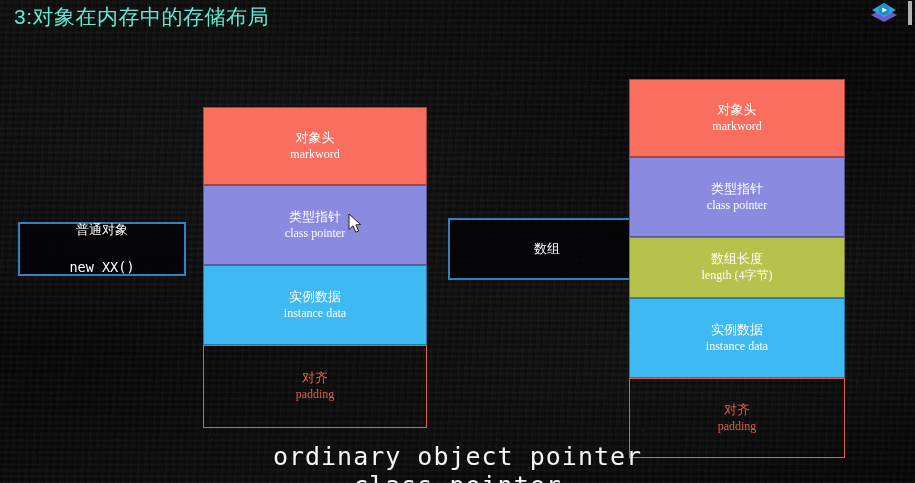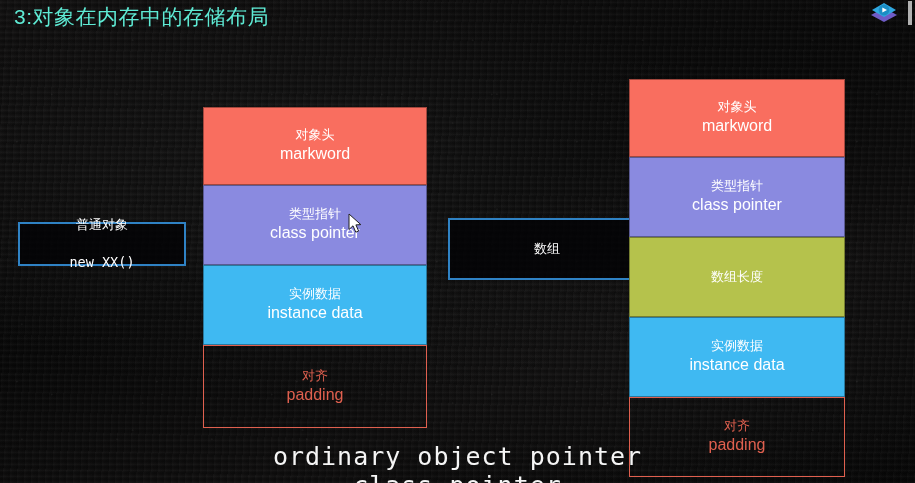--- a/index.html
+++ b/index.html
@@ -70,40 +70,40 @@
     text-align: center;
     line-height: 1.25;
   }
   .label-cn { font-size: 13px; }
   .label-code {
     font-family: "DejaVu Sans Mono", monospace;
     font-size: 13.5px;
     white-space: pre;
   }
 
-  #label-ordinary { left: 18px; top: 222px; width: 168px; height: 44px; gap: 20px; }
+  #label-ordinary { left: 18px; top: 222px; width: 168px; height: 54px; gap: 20px; }
   #label-array    { left: 448px; top: 218px; width: 198px; height: 62px; }
 
   
   .stack { position: absolute; }
   .seg {
     box-sizing: border-box;
     display: flex;
     flex-direction: column;
     align-items: center;
     justify-content: center;
     text-align: center;
     color: #ffffff;
     line-height: 1.3;
     border: 1px solid rgba(0,0,0,0.35);
   }
   .seg .cn { font-size: 13px; }
   .seg .en {
-    font-family: Liberation Sans, sans-serif;
-    font-size: 16px;
+    font-family: Liberation Serif, serif;
+    font-size: 12px;
     white-space: pre;
   }
   .seg.padding {
     background: transparent;
     border: 1.5px solid #e0604f;
     color: #e25544;
   }
 
   #stack-ordinary { left: 203px; top: 107px; width: 224px; }
   #stack-array    { left: 629px; top: 79px;  width: 216px; }
@@ -178,22 +178,23 @@
 
 <div class="stack" id="stack-array">
     <div class="seg" style="height: 78px; background: rgb(249, 110, 95);">
       <div class="cn">对象头</div>
       <div class="en">markword</div>
     </div>
     <div class="seg" style="height: 80px; background: rgb(138, 138, 224);">
       <div class="cn">类型指针</div>
       <div class="en">class pointer</div>
     </div>
-    <div class="seg" style="height: 80px; background: rgb(181, 194, 76);">
+    <div class="seg" style="height: 61px; background: rgb(181, 194, 76);">
       <div class="cn">数组长度</div>
+      <div class="en">length (4字节)</div>
     </div>
     <div class="seg" style="height: 80px; background: rgb(63, 185, 242);">
       <div class="cn">实例数据</div>
       <div class="en">instance data</div>
     </div>
     <div class="seg padding" style="height: 80px; border-color: rgb(224, 96, 79); color: rgb(224, 96, 79);">
       <div class="cn">对齐</div>
       <div class="en">padding</div>
     </div>
   </div>

